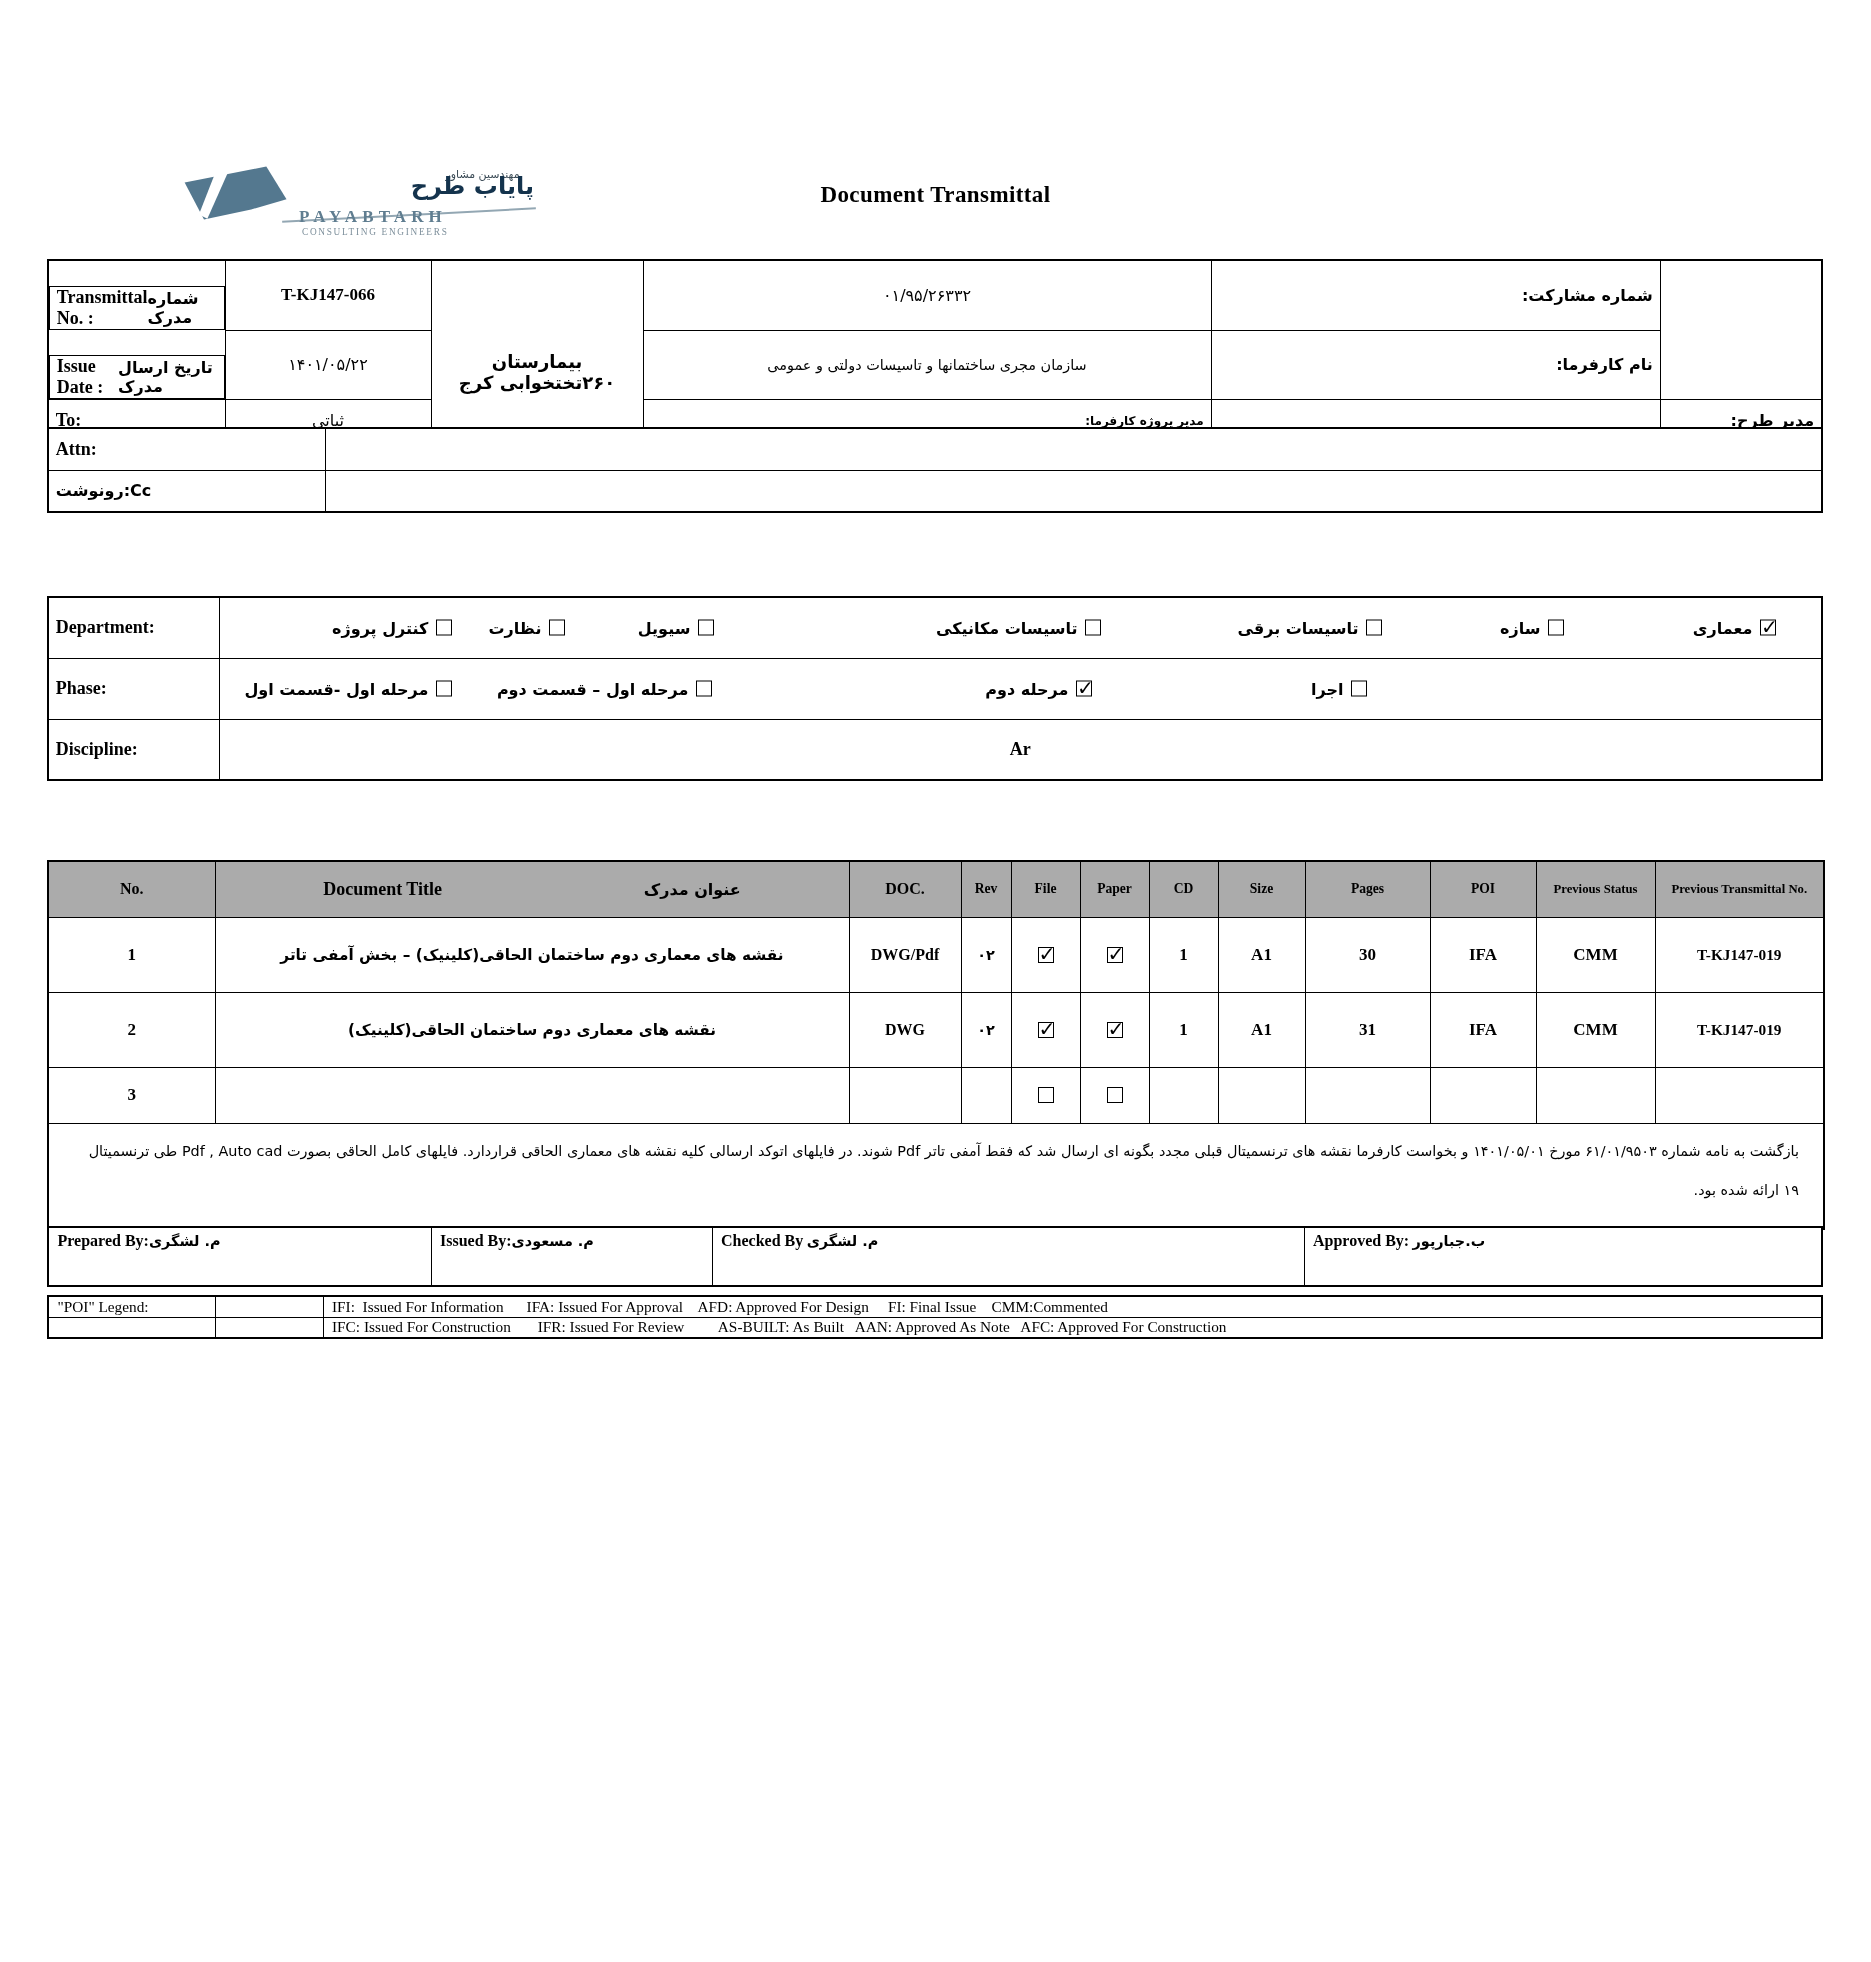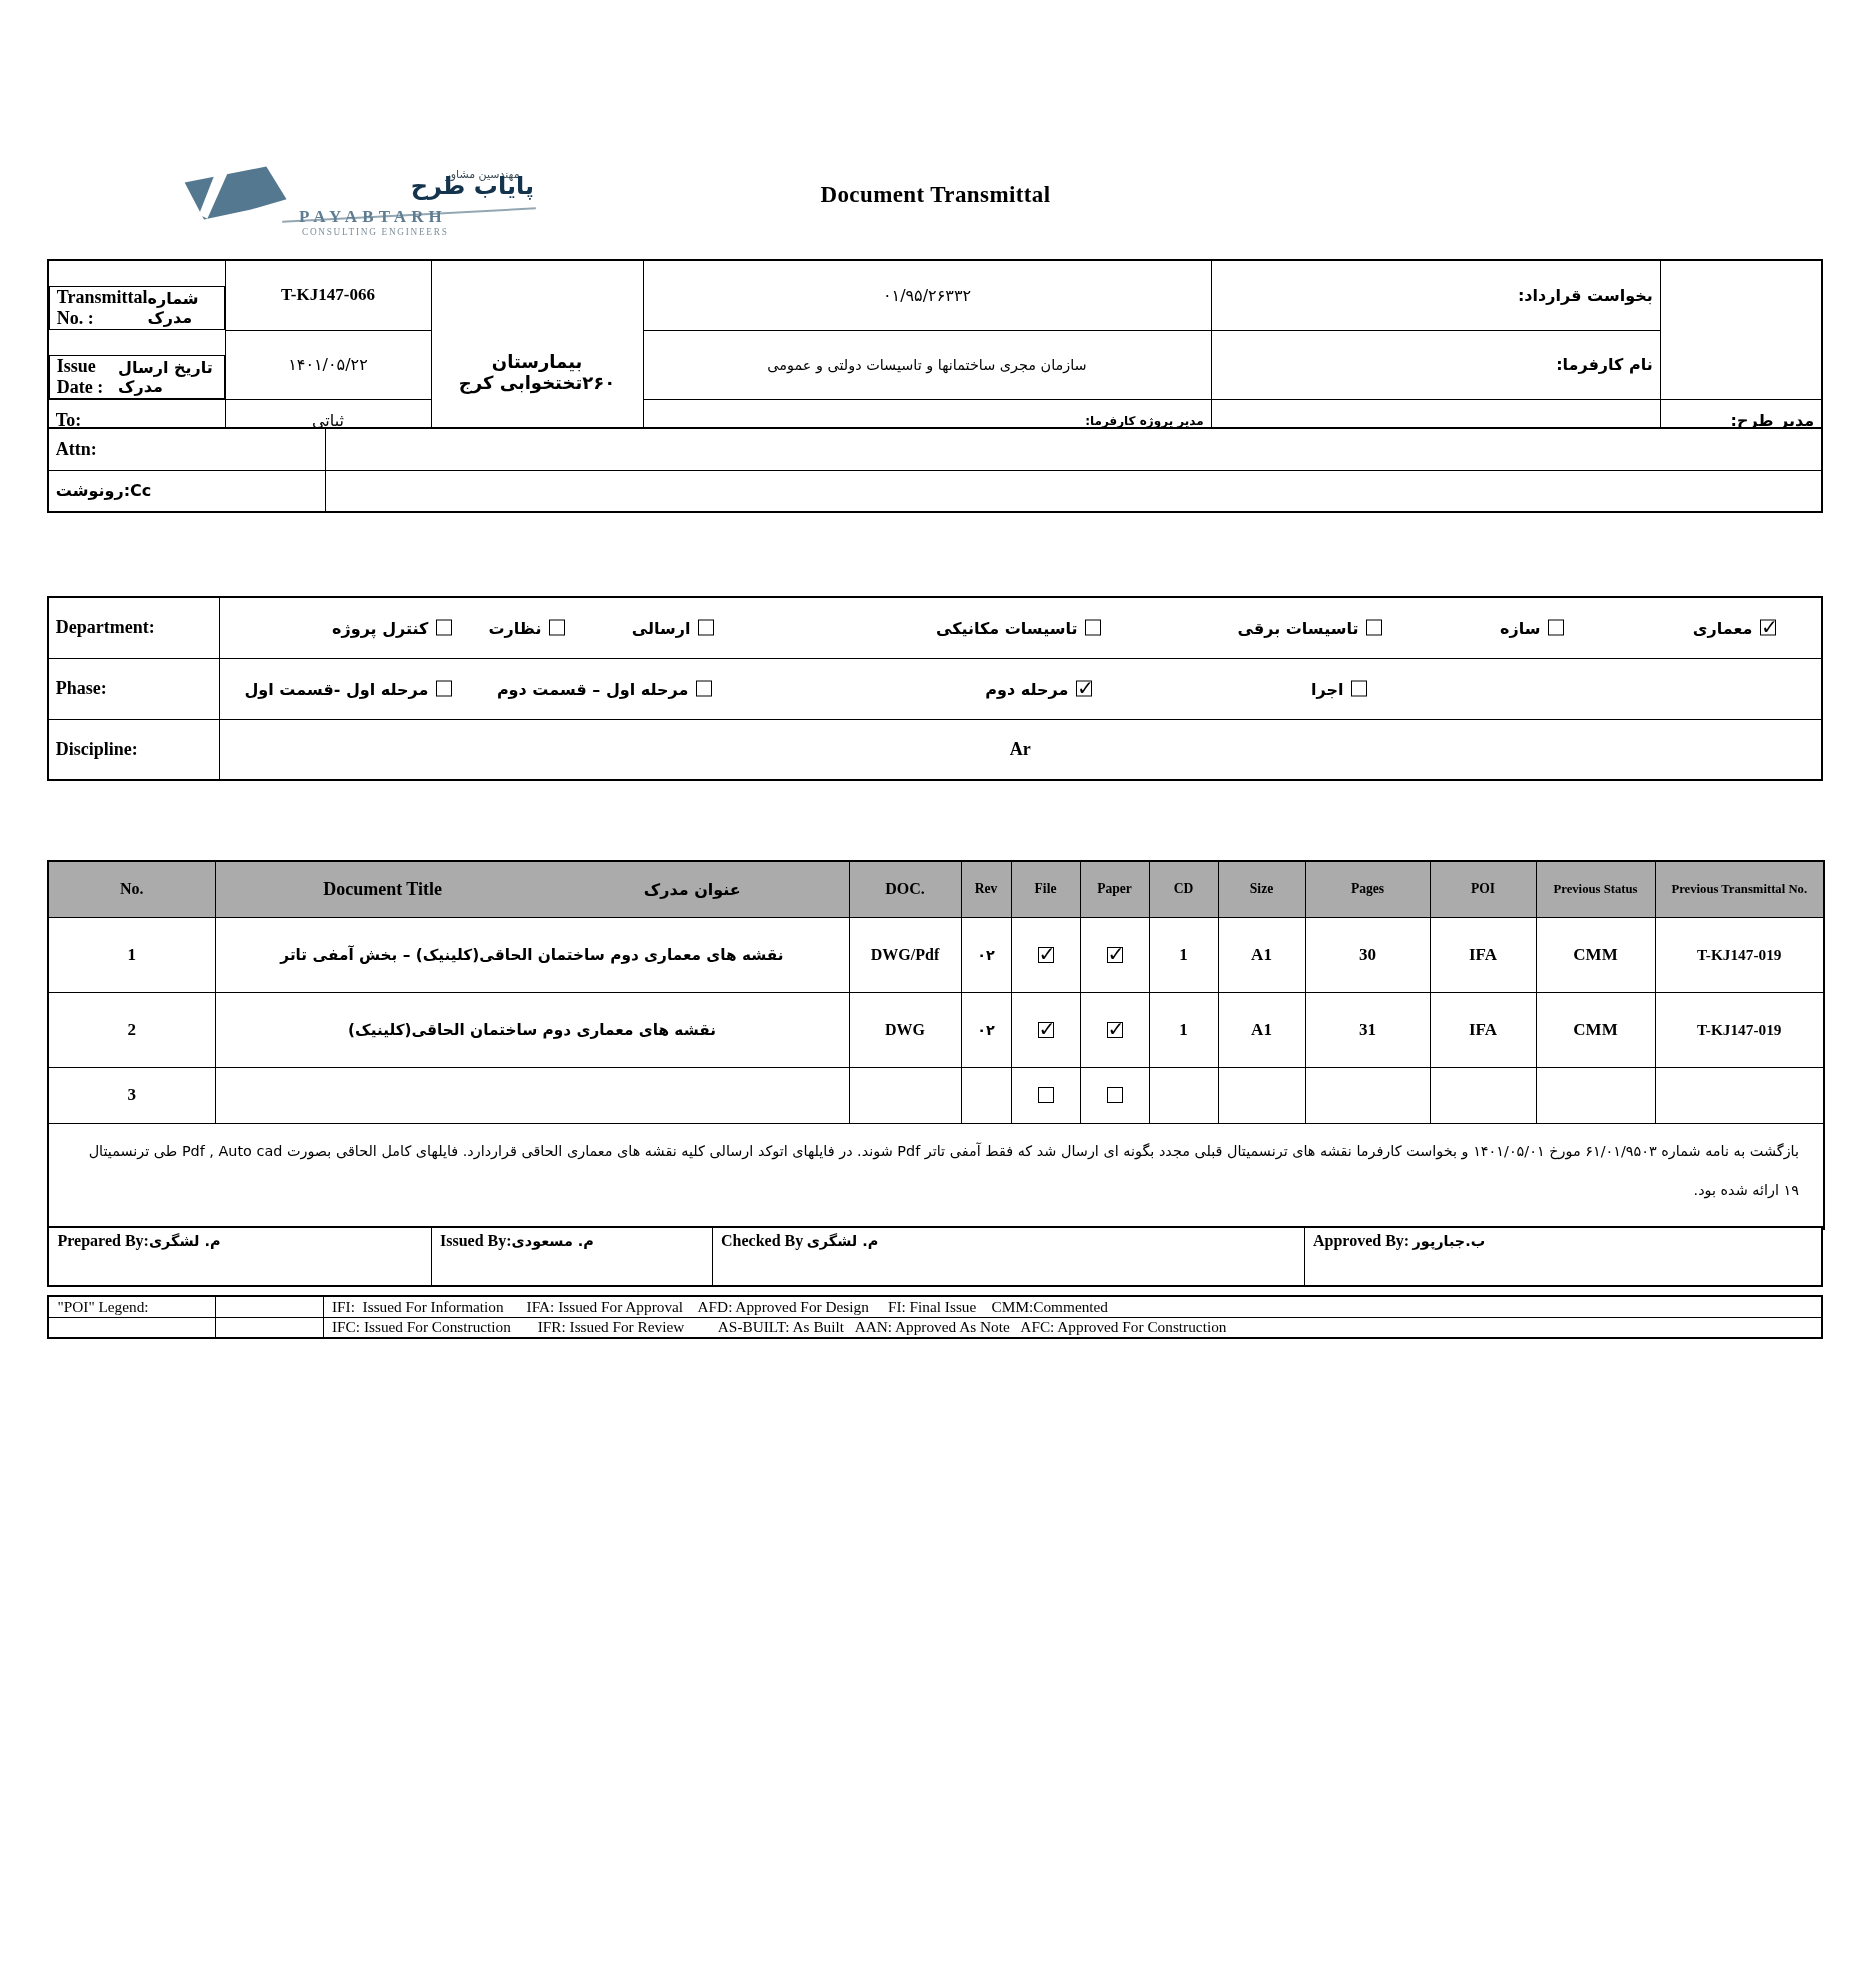--- a/index.html
+++ b/index.html
@@ -105,21 +105,21 @@
     </colgroup>
     <tbody>
         <tr class="h50">
       <td colspan="2" class="lbl2">
         <span class="en b">Transmittal No. :</span>
         <span class="fa b">شماره مدرک</span>
       </td>
       <td class="val c en">T-KJ147-066</td>
       <td class="c fa b proj" rowspan="4">بیمارستان ۲۶۰تختخوابی کرج</td>
       <td class="c fa fa-val">۰۱/۹۵/۲۶۳۳۲</td>
-      <td class="rlbl fa b" dir="rtl">بخواست قرارداد:</td>
+      <td class="rlbl fa b" dir="rtl">شماره مشارکت:</td>
     </tr>
     <tr class="h50">
       <td colspan="2" class="lbl2">
         <span class="en b">Issue Date :</span>
         <span class="fa b">تاریخ ارسال مدرک</span>
       </td>
       <td class="c fa fa-val">۱۴۰۱/۰۵/۲۲</td>
       <td class="c fa client">سازمان مجری ساختمانها و تاسیسات دولتی و عمومی</td>
       <td class="rlbl fa b" dir="rtl">نام کارفرما:</td>
     </tr>
@@ -168,21 +168,21 @@
       <td class="chkrow">
         <span class="chk-item" style="right:1369px">
           <span class="fa lab">کنترل پروژه</span>
           <span class="cbox"></span>
         </span>
         <span class="chk-item" style="right:1256px">
           <span class="fa lab">نظارت</span>
           <span class="cbox"></span>
         </span>
         <span class="chk-item" style="right:1107px">
-          <span class="fa lab">ارسالی</span>
+          <span class="fa lab">سیویل</span>
           <span class="cbox"></span>
         </span>
         <span class="chk-item" style="right:720px">
           <span class="fa lab">تاسیسات مکانیکی</span>
           <span class="cbox"></span>
         </span>
         <span class="chk-item" style="right:439px">
           <span class="fa lab">تاسیسات برقی</span>
           <span class="cbox"></span>
         </span>

